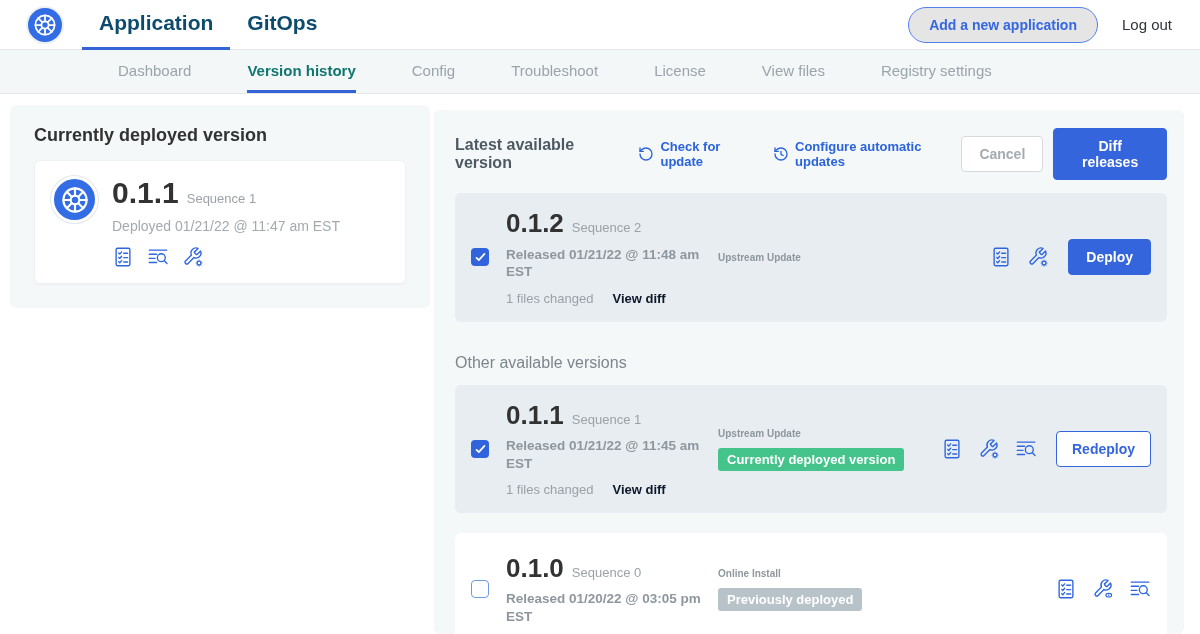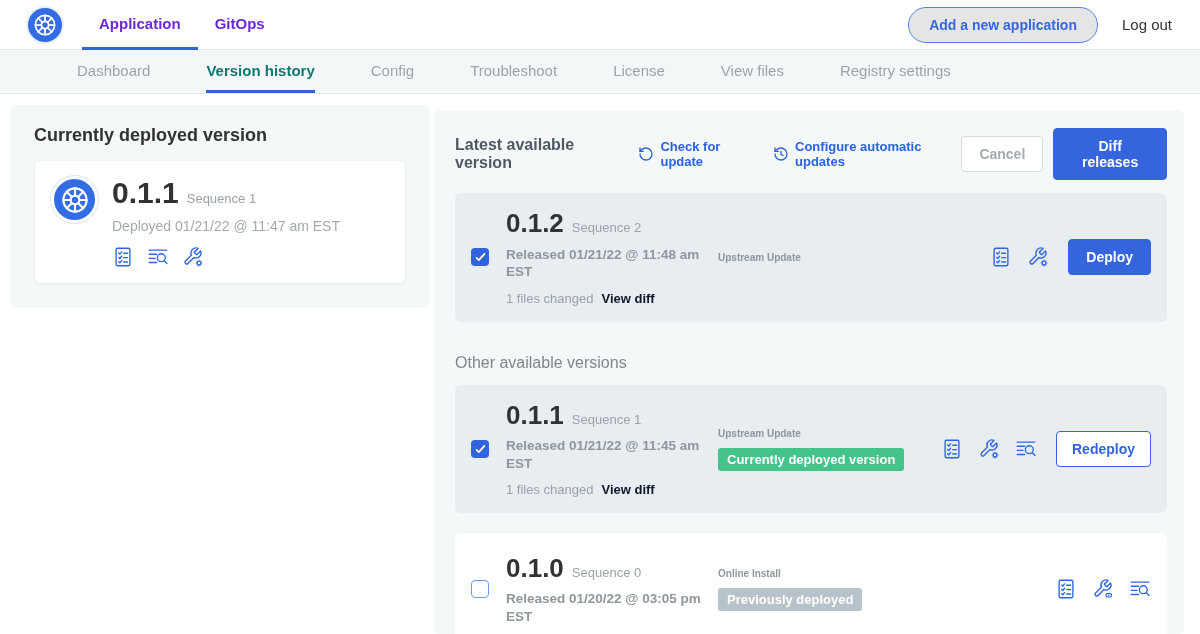--- a/index.html
+++ b/index.html
@@ -3,28 +3,28 @@
 <meta charset="utf-8">
 <style>
   * { margin:0; padding:0; box-sizing:border-box; }
   html,body { width:1200px; height:634px; overflow:hidden; }
   body { font-family:"Liberation Sans", sans-serif; background:#fff; color:#323232; }
 
   
   .topnav { height:50px; display:flex; align-items:center; padding:0 0 0 26px; background:#fff; border-bottom:1px solid #e4e8ea; }
   .logo-outer { width:38px; height:38px; border-radius:50%; background:#326de6; border:2px solid #edf0f3; display:flex; align-items:center; justify-content:center; margin-right:18px; flex:none; }
   .logo-outer svg { width:28px; height:28px; }
-  .top-tab { height:50px; display:flex; align-items:center; padding:4px 17px; font-size:15px; font-weight:bold; color:#6d28d9; border-bottom:3px solid transparent; cursor:pointer; }
+  .top-tab { height:50px; display:flex; align-items:center; padding:4px 17px; font-size:21px; font-weight:bold; color:#0c4a6e; border-bottom:3px solid transparent; cursor:pointer; }
   .top-tab.active { border-bottom-color:#3463d8; }
   .topnav-right { margin-left:auto; display:flex; align-items:center; }
   .add-app-btn { border:1px solid #5580ec; color:#3567e0; background:#e5e5e5; font-weight:bold; font-size:14px; padding:9px 20px; border-radius:19px; cursor:pointer; font-family:inherit; }
   .logout { font-size:15px; color:#30353b; padding:0 28px 0 24px; cursor:pointer; }
 
   
-  .subnav { height:44px; background:#f4f7f8; border-bottom:1px solid #e4e8ea; display:flex; align-items:stretch; padding-left:77px; gap:56px; }
+  .subnav { height:44px; background:#f4f7f8; border-bottom:1px solid #e4e8ea; display:flex; align-items:stretch; padding-left:118px; gap:56px; }
   .sub-tab { display:flex; align-items:center; font-size:15px; color:#9aa4ab; border-bottom:3px solid transparent; cursor:pointer; }
   .sub-tab.active { color:#0f766e; font-weight:bold; border-bottom-color:#3463d8; }
 
   
   .main { position:relative; height:540px; background:#fff; }
 
   .deployed-card { position:absolute; left:10px; top:11px; width:420px; background:#f5f8f9; border-radius:6px; padding:20px 24px 24px; }
   .deployed-card h2 { font-size:18px; font-weight:bold; color:#323232; margin-bottom:14px; }
   .deployed-inner { background:#fff; border-radius:6px; border:1px solid #eef1f3; box-shadow:0 1px 2px rgba(0,0,0,.04); padding:15px 16px; display:flex; gap:14px; }
   .k8s-badge { width:47px; height:47px; border-radius:50%; background:#326de6; border:3px solid #fff; box-shadow:0 0 0 1px #e2e7ea; display:flex; align-items:center; justify-content:center; flex:none; }
@@ -57,21 +57,21 @@
   .other-title { font-size:16px; color:#7d858d; margin:32px 0 13px; }
 
   .cbx { width:18px; height:18px; border-radius:4px; margin:0 17px 0 8px; flex:none; cursor:pointer; display:flex; align-items:center; justify-content:center; }
   .cbx.checked { background:#3163dc; }
   .cbx.unchecked { background:#fff; border:1px solid #6e9ae8; }
   .cbx svg { width:13px; height:13px; }
 
   .vcol { width:212px; flex:none; }
   .row-version { font-size:26px; font-weight:bold; color:#323232; line-height:1.1; }
   .released { font-size:13.5px; font-weight:bold; color:#8f979e; margin-top:8px; max-width:200px; line-height:1.3; }
-  .files-line { display:flex; gap:8px; margin-top:10px; font-size:13px; }
+  .files-line { display:flex; gap:19px; margin-top:10px; font-size:13px; }
   .files-changed { color:#9aa1a8; }
   .view-diff { color:#0f172a; font-weight:bold; cursor:pointer; }
 
   .mcol { flex:1; }
   .source { font-size:10px; font-weight:bold; color:#8f979e; }
   .badge { display:inline-block; margin-top:9px; padding:4px 9px; border-radius:3px; font-size:13px; font-weight:bold; color:#fff; }
   .badge-green { background:#44c38b; }
   .badge-gray { background:#b7c3c8; }
 
   .row-icons { display:flex; align-items:center; gap:15px; color:#2f66dd; flex:none; }

